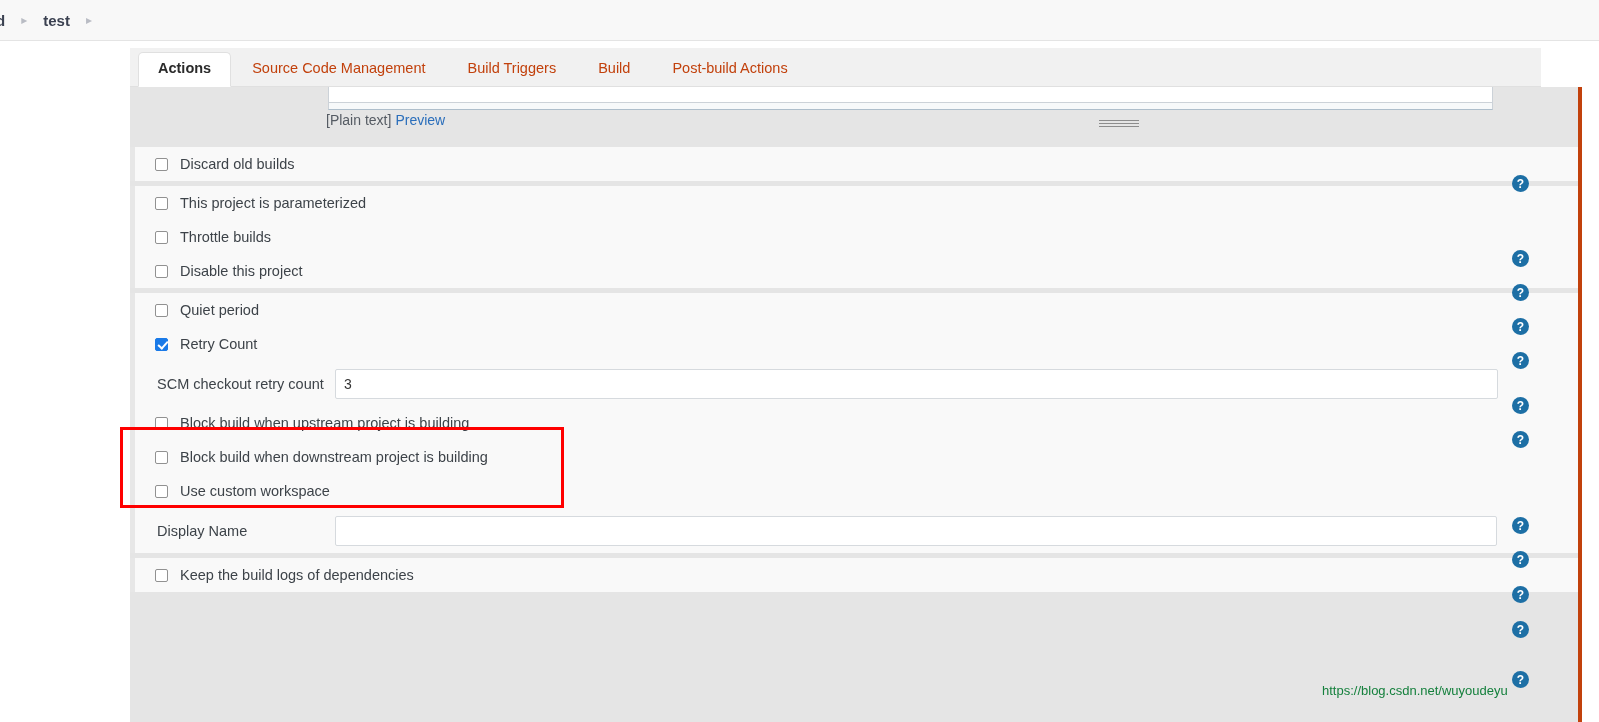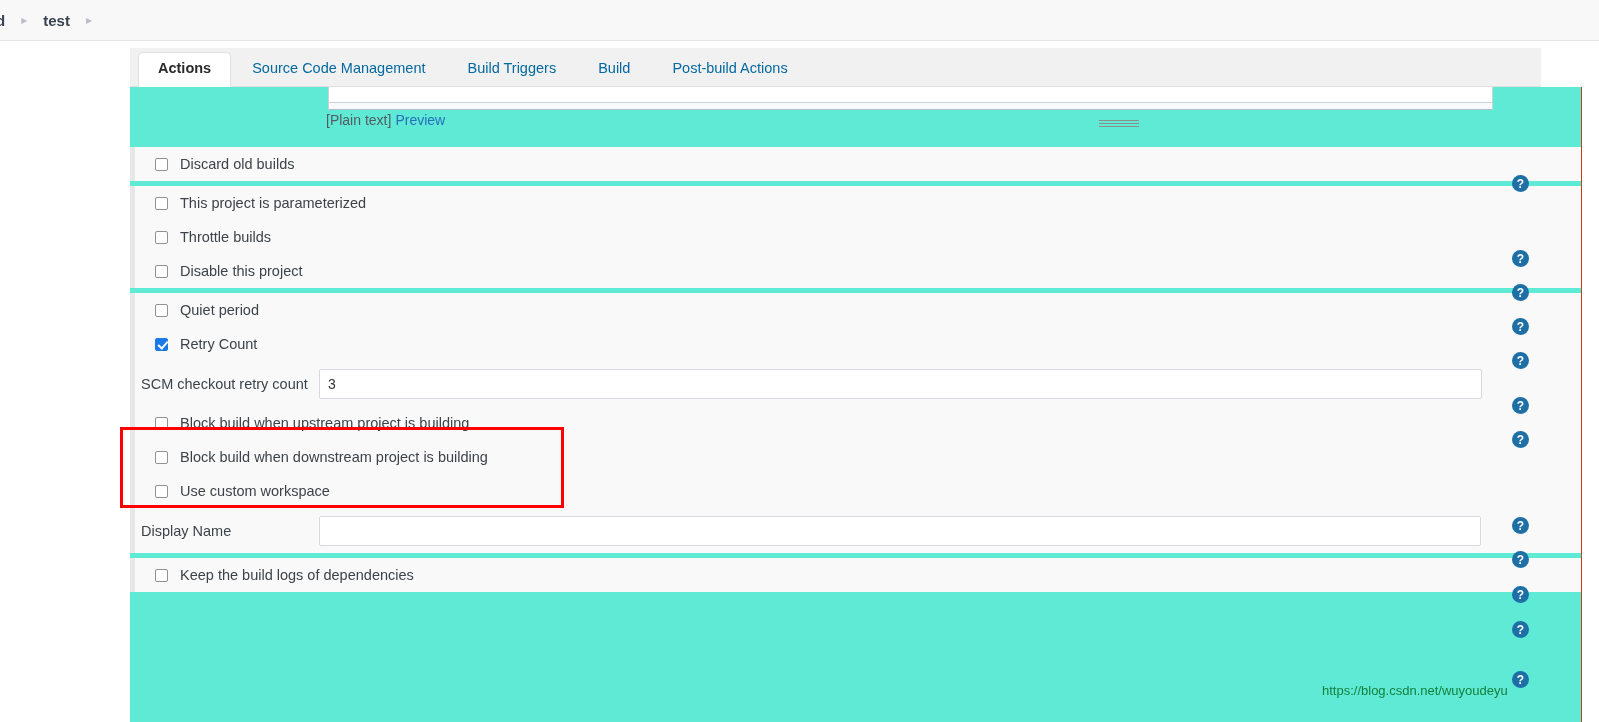--- a/index.html
+++ b/index.html
@@ -30,38 +30,38 @@
 
   
   .tabbar {
     position:absolute; left:130px; top:48px; width:1411px; height:39px;
     background:#f1f1f1;
     border-bottom:1px solid #e0e0e0;
     display:flex; align-items:flex-end;
     padding-left:8px;
   }
   .tab {
-    font-size:14.5px; color:#0369a1;
+    font-size:14.5px; color:#c2410c;
     padding:8px 21px 9px 21px;
     white-space:nowrap; line-height:1.2;
   }
   .tab.active {
     background:#ffffff; color:#2b2b2b; font-weight:bold;
     border:1px solid #e0e0e0; border-bottom:1px solid #ffffff;
     border-radius:5px 5px 0 0;
     margin-bottom:-1px;
     padding:7px 19px 9px 19px;
   }
 
   
   .panel {
     position:absolute; left:130px; top:87px;
     width:1452px; height:635px;
-    background:#5eead4;
-    border-right:1px solid #c2410c;
+    background:#e5e5e5;
+    border-right:4px solid #c2410c;
     overflow:hidden;
   }
 
   
   .textarea-frag {
     position:absolute; left:198px; top:0px; width:1165px; height:16px;
     border:1px solid #ccd2d8; border-top:none;
     background:#ffffff;
   }
   .ta-resize {
@@ -119,21 +119,21 @@
     border:solid #ffffff; border-width:0 2px 2px 0;
     transform:rotate(42deg);
   }
   .row-label {
     font-size:14.5px; color:#3d4349; white-space:nowrap; line-height:1;
   }
 
   
   .fieldrow {
     display:flex; align-items:center;
-    height:45px; padding-left:6px;
+    height:45px; padding-left:22px;
   }
   .field-label {
     font-size:14.5px; color:#3d4349;
     width:178px; flex:0 0 178px; white-space:nowrap;
   }
   .field-input {
     height:30px; border:1px solid #d6dade; border-radius:2px;
     background:#ffffff;
     font-family:"Liberation Sans", sans-serif;
     font-size:14px; color:#333;

